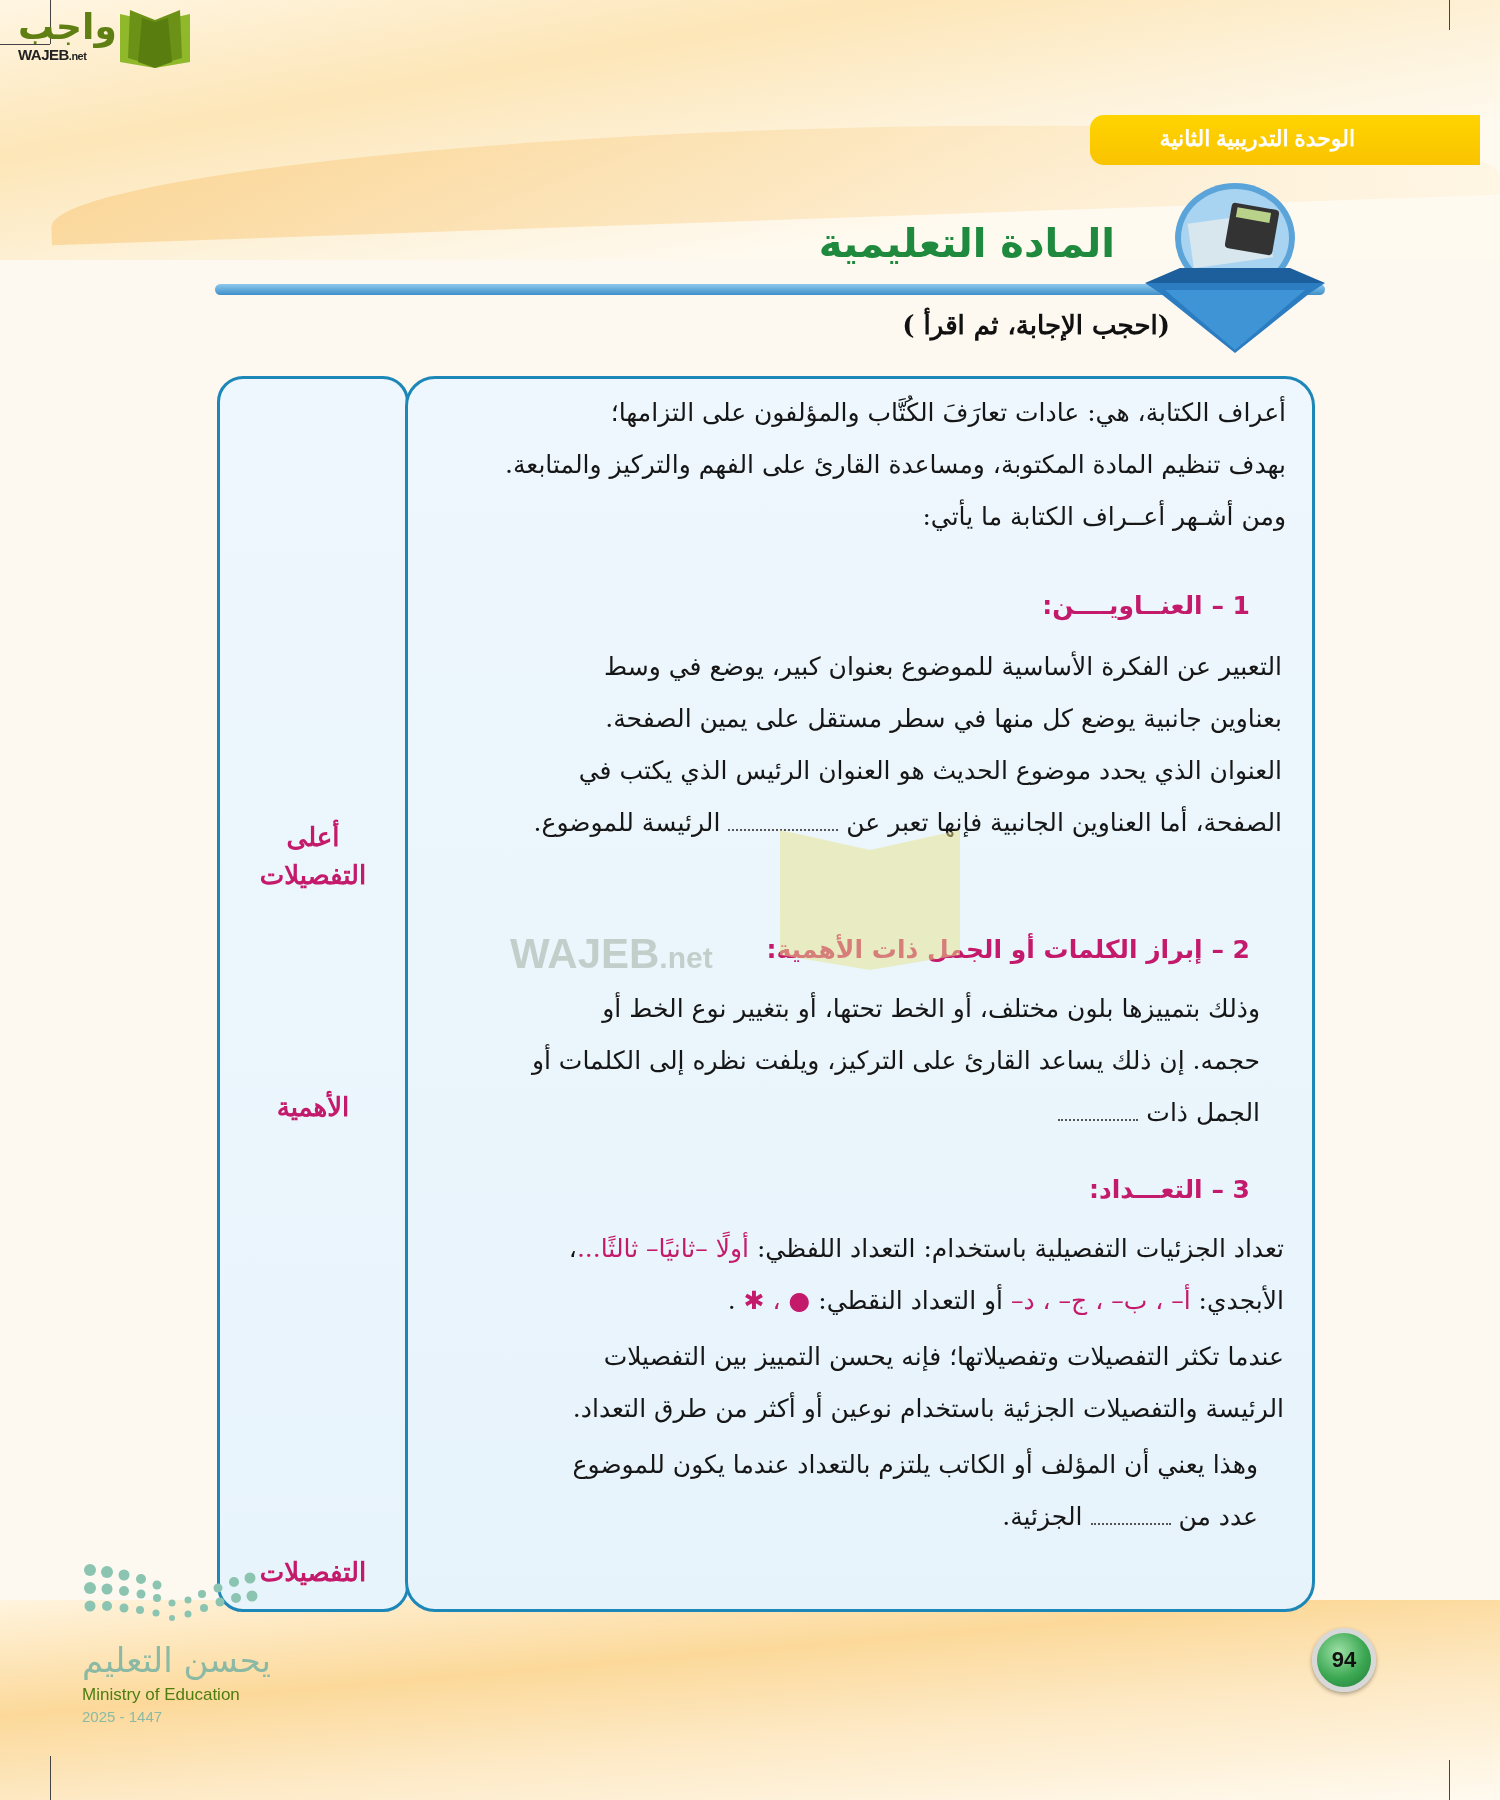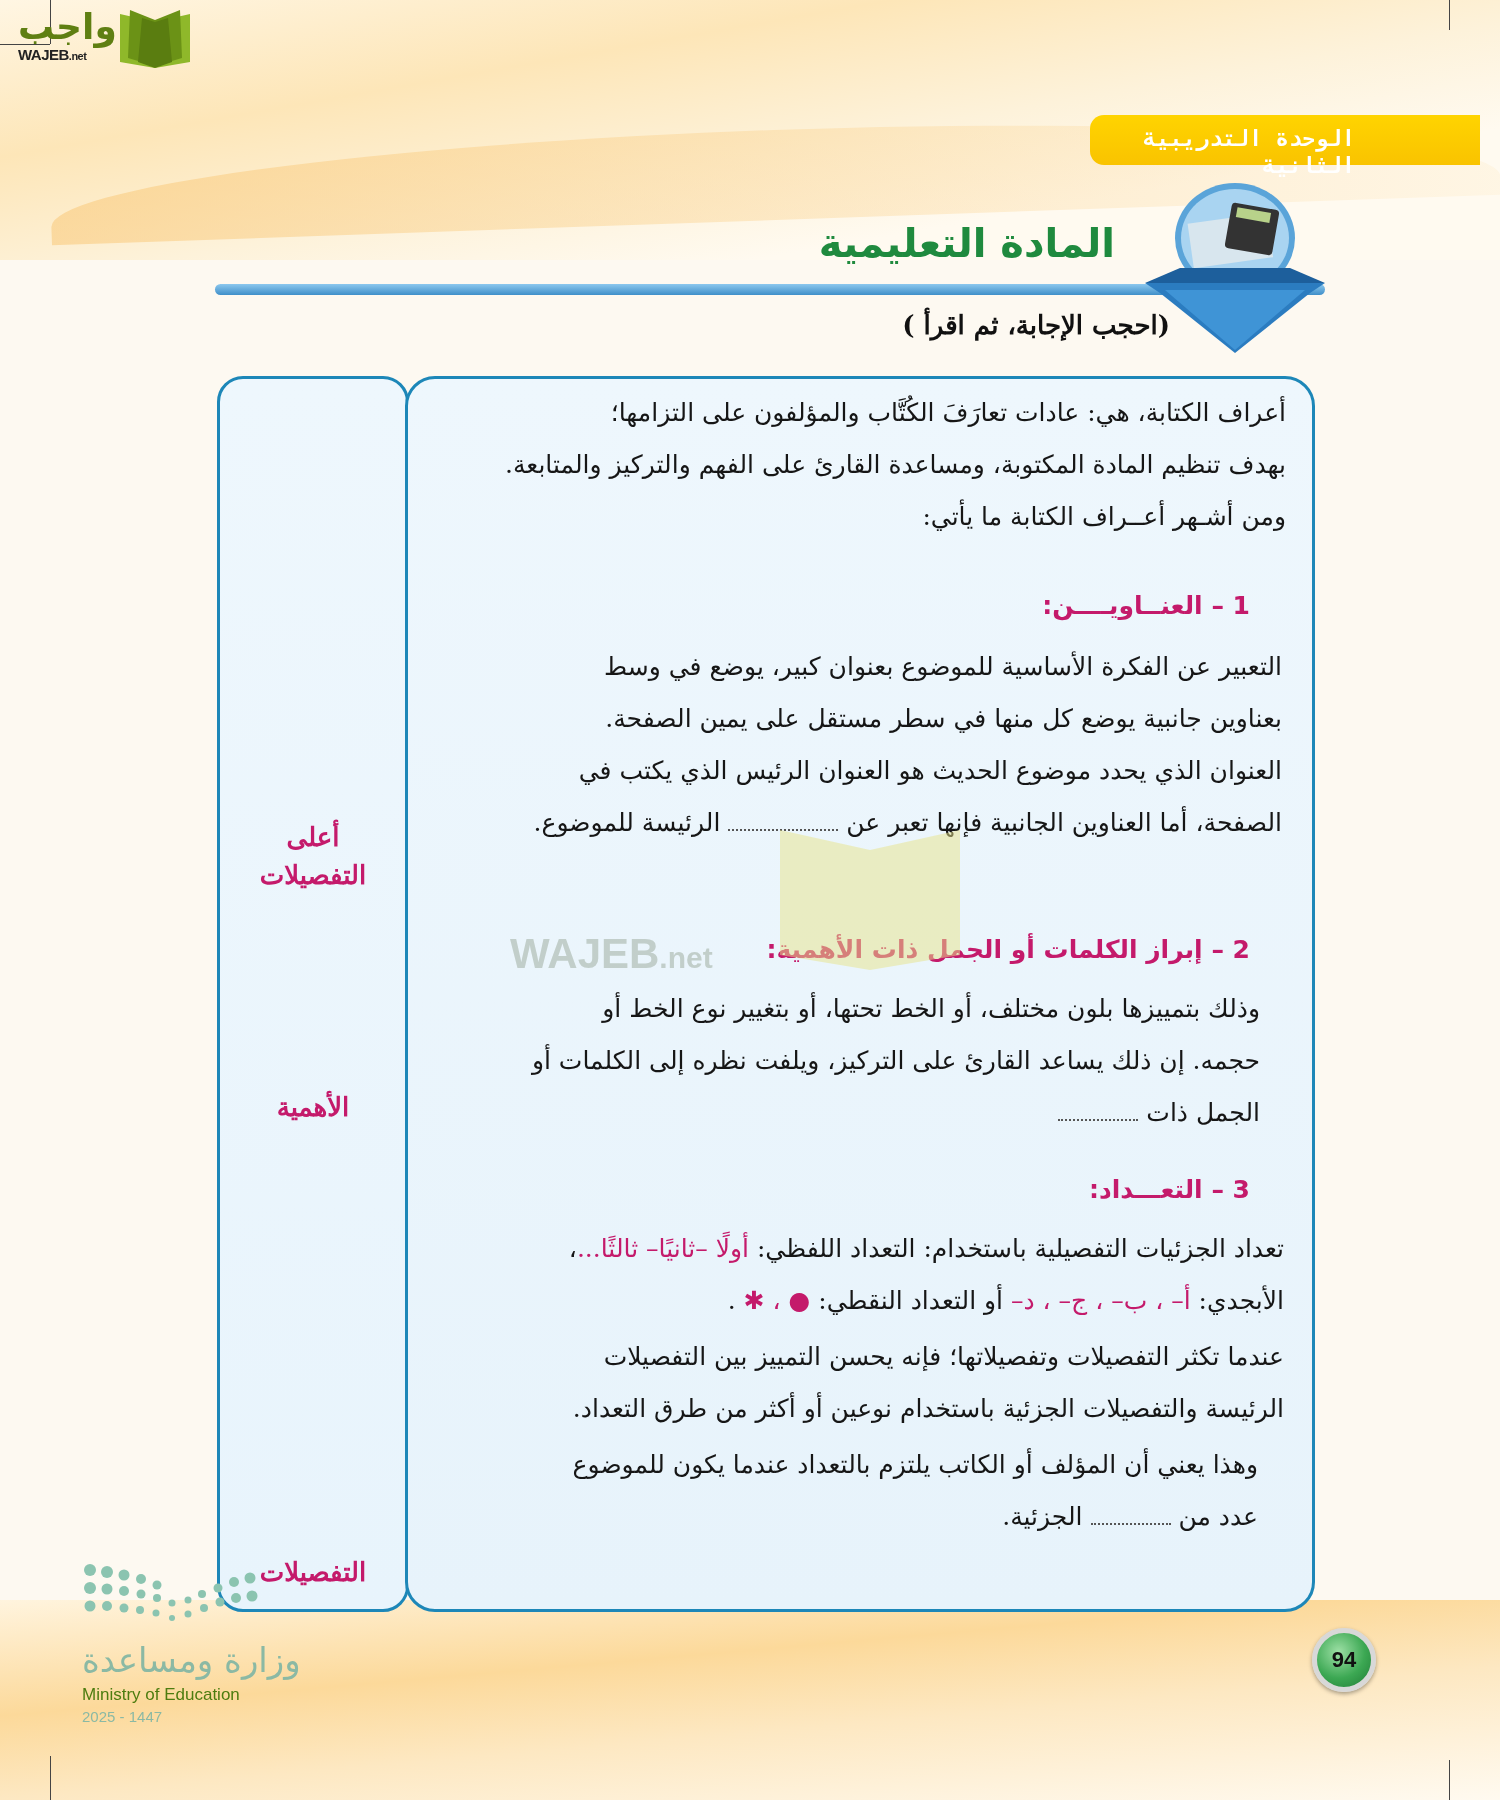--- a/index.html
+++ b/index.html
@@ -32,21 +32,21 @@
   .logo-en small { font-size: 11px; }
   .logo-book { position: absolute; left: 108px; top: 2px; width: 78px; height: 62px; }
 
   
   .unit-badge {
     position: absolute; left: 1090px; top: 115px; width: 390px; height: 50px;
     background: linear-gradient(180deg, #ffd400, #f9c300);
     border-radius: 14px 0 0 14px;
     color: #fff; font-weight: bold; font-size: 22px;
     direction: rtl; text-align: right; padding: 11px 125px 0 0;
-    font-family: Liberation Mono, monospace;
+    font-family: Liberation Serif, serif;
   }
 
   
   .section-title {
     position: absolute; right: 385px; top: 220px;
     font-size: 40px; font-weight: bold; color: #1f8a3e; direction: rtl;
     font-family: "DejaVu Sans", sans-serif;
   }
   .title-bar {
     position: absolute; left: 215px; top: 284px; width: 1110px; height: 11px;
@@ -246,18 +246,18 @@
         <circle cx="138" cy="28" r="4.5"></circle>
         <circle cx="154" cy="22" r="5"></circle>
         <circle cx="170" cy="18" r="5.5"></circle>
       <circle cx="108" cy="54" r="3.5"></circle>
         <circle cx="124" cy="48" r="4"></circle>
         <circle cx="140" cy="42" r="4.5"></circle>
         <circle cx="156" cy="38" r="5"></circle>
         <circle cx="172" cy="36" r="5.5"></circle>
     </g>
   </svg>
-  <div class="ministry-ar">وزارة ومساعدة</div>
+  <div class="ministry-ar">يحسن التعليم</div>
   <div class="ministry-en">Ministry of Education</div>
   <div class="ministry-year">2025 - 1447</div>
 </div>
 
 <div class="page-num">94</div>
 
 </body></html>

